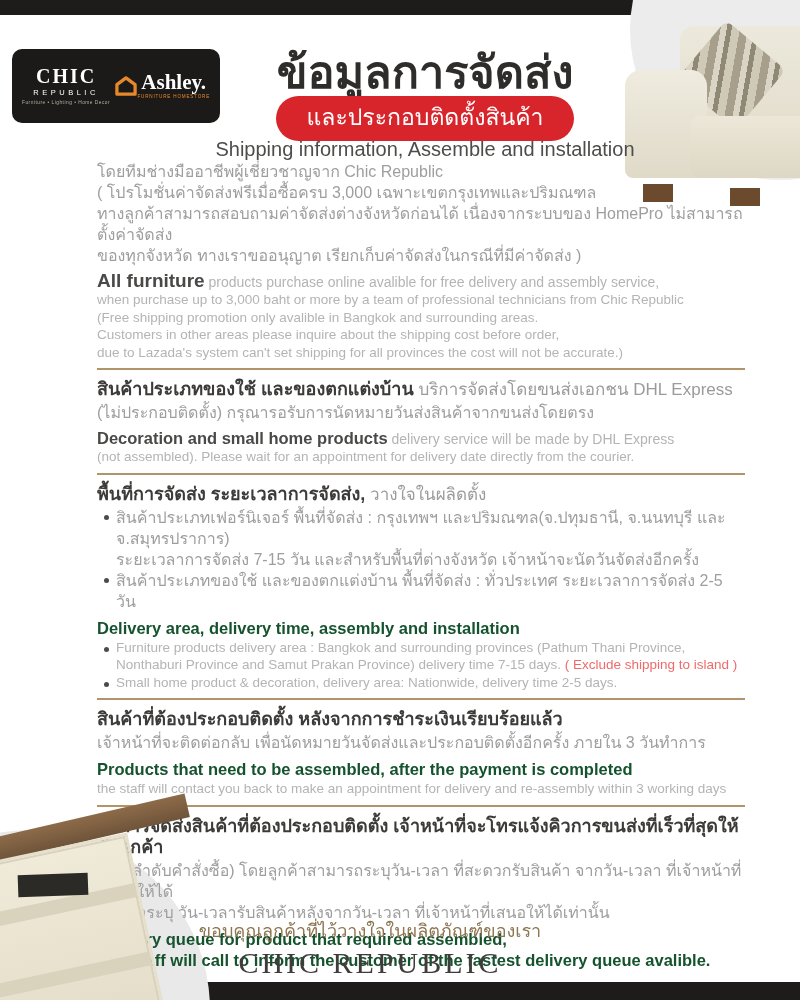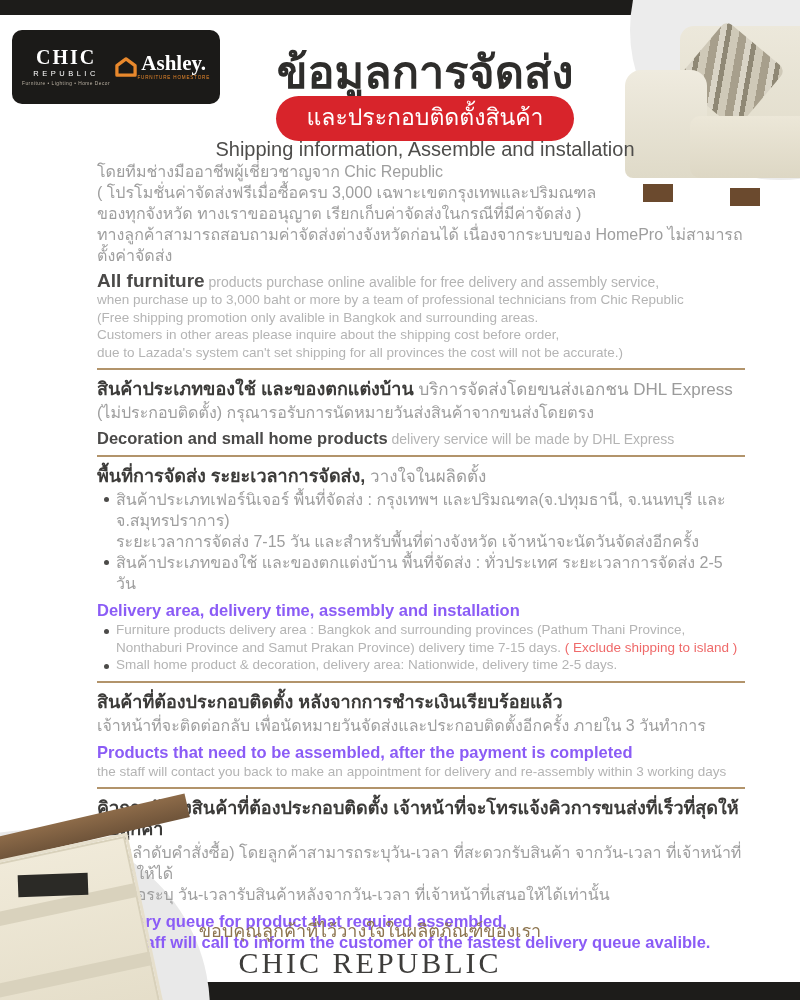--- a/index.html
+++ b/index.html
@@ -34,21 +34,21 @@
     background:linear-gradient(180deg,#8d6b49,#6f543a); transform:rotate(-13deg); }
   .furn-body { position:absolute; left:-40px; top:40px; width:190px; height:200px;
     background:linear-gradient(180deg,#f0ead9,#e3dcc7); transform:rotate(-12deg);
     border:3px solid #e6dfcc; box-shadow:inset 0 0 0 2px #d8d1bb; }
   .furn-shelf { position:absolute; left:0; width:100%; height:14px; background:#d9d2bd; }
   .furn-shelf.s1 { top:48px; } .furn-shelf.s2 { top:118px; }
   .furn-dark { position:absolute; left:18px; top:64px; width:70px; height:22px; background:#2a2а26;
     background:#2b2a26; transform:rotate(-2deg); }
 
   
-  .logoplate { position:absolute; left:12px; top:30px; width:208px; height:74px;
+  .logoplate { position:absolute; left:12px; top:49px; width:208px; height:74px;
     background:#1b1a18; border-radius:10px; z-index:4; display:flex; align-items:center;
     justify-content:space-between; padding:0 10px; }
   .chic { text-align:center; color:#fff; line-height:1; }
   .chic .n { font-family:"Liberation Serif","DejaVu Serif",serif; font-size:20px; letter-spacing:2px; font-weight:bold; }
   .chic .r { font-size:7.5px; letter-spacing:3.5px; margin-top:3px; }
   .chic .t { font-size:4.8px; color:#b9b0a2; letter-spacing:.5px; margin-top:4px; }
   .ashley { text-align:center; color:#fff; line-height:1; display:flex; align-items:center; }
   .ashley .house { width:22px; height:20px; }
   .ashley .nm { font-family:"Liberation Serif","DejaVu Serif",serif; font-size:21px; font-weight:bold; }
   .ashley .sub { font-size:4.6px; color:#e8882c; letter-spacing:.8px; margin-top:2px; text-align:left; }
@@ -65,21 +65,21 @@
   
   .content { position:absolute; left:97px; top:161px; width:648px; z-index:3; }
   .tlead { font-size:17px; color:#9b9b9b; line-height:21px; margin-bottom:2px; }
   .tb { font-weight:bold; color:#3c3b39; font-size:18px; }
   .tline { display:block; font-size:16px; color:#9e9e9e; line-height:21px; }
   .eblock { margin-top:6px; }
   .elead { font-size:14px; color:#b4b4b4; line-height:18px; }
   .eb { font-weight:bold; color:#4a4948; font-size:19px; }
   .eb2 { font-weight:bold; color:#4a4948; font-size:16.5px; }
   .eline { display:block; font-size:13.5px; color:#b4b4b4; line-height:17.5px; }
-  .ehead { display:block; font-size:16.5px; font-weight:bold; color:#8b5cf6; line-height:21px; }
+  .ehead { display:block; font-size:16.5px; font-weight:bold; color:#14532d; line-height:21px; }
   .sep { border:none; border-top:2px solid #b2946b; margin:7px 0 9px 0; }
   .bul { display:flex; }
   .bul .dot { flex:0 0 auto; width:5px; height:5px; border-radius:50%; background:#4c4b49; margin:8px 7px 0 7px; }
   .bul .bd { flex:1; }
   .red { color:#ef6a6a; }
 
   
   .footer { position:absolute; left:0; top:916px; width:740px; text-align:center; z-index:3; }
   .thanks { font-size:18px; color:#8d7550; }
   .brand { font-family:"Liberation Serif","DejaVu Serif",serif; font-size:30px; letter-spacing:3px;
@@ -123,22 +123,22 @@
   <div class="badge">
     <span class="pill">และประกอบติดตั้งสินค้า</span>
   </div>
   <div class="subtitle">Shipping information, Assemble and installation</div>
 
   <div class="content">
 
     <section>
       <span class="tline">โดยทีมช่างมืออาชีพผู้เชี่ยวชาญจาก Chic Republic</span>
       <span class="tline">( โปรโมชั่นค่าจัดส่งฟรีเมื่อซื้อครบ 3,000 เฉพาะเขตกรุงเทพและปริมณฑล</span>
+      <span class="tline">ทางลูกค้าสามารถสอบถามค่าจัดส่งต่างจังหวัดก่อนได้ เนื่องจากระบบของ HomePro ไม่สามารถตั้งค่าจัดส่ง</span>
       <span class="tline">ของทุกจังหวัด ทางเราขออนุญาต เรียกเก็บค่าจัดส่งในกรณีที่มีค่าจัดส่ง )</span>
-      <span class="tline">ทางลูกค้าสามารถสอบถามค่าจัดส่งต่างจังหวัดก่อนได้ เนื่องจากระบบของ HomePro ไม่สามารถตั้งค่าจัดส่ง</span>
       <div class="eblock">
         <div class="elead">
           <span class="eb">All furniture</span><span> products purchase online avalible for free delivery and assembly service,</span>
         </div>
         <span class="eline">when purchase up to 3,000 baht or more by a team of professional technicians from Chic Republic</span>
         <span class="eline">(Free shipping promotion only avalible in Bangkok and surrounding areas.</span>
         <span class="eline">Customers in other areas please inquire about the shipping cost before order,</span>
         <span class="eline">due to Lazada's system can't set shipping for all provinces the cost will not be accurate.)</span>
       </div>
     </section>
@@ -147,20 +147,21 @@
 
     <section>
       <div class="tlead">
         <span class="tb">สินค้าประเภทของใช้ และของตกแต่งบ้าน</span><span> บริการจัดส่งโดยขนส่งเอกชน DHL Express</span>
       </div>
       <span class="tline">(ไม่ประกอบติดตั้ง) กรุณารอรับการนัดหมายวันส่งสินค้าจากขนส่งโดยตรง</span>
       <div class="eblock">
         <div class="elead">
           <span class="eb2">Decoration and small home products</span><span> delivery service will be made by DHL Express</span>
         </div>
+        <span class="eline">(not assembled). Please wait for an appointment for delivery date directly from the courier.</span>
       </div>
     </section>
 
     <hr class="sep">
 
     <section>
       <div class="tlead">
         <span class="tb">พื้นที่การจัดส่ง ระยะเวลาการจัดส่ง,</span><span> วางใจในผลิดตั้ง</span>
       </div>
       <div class="bul">

